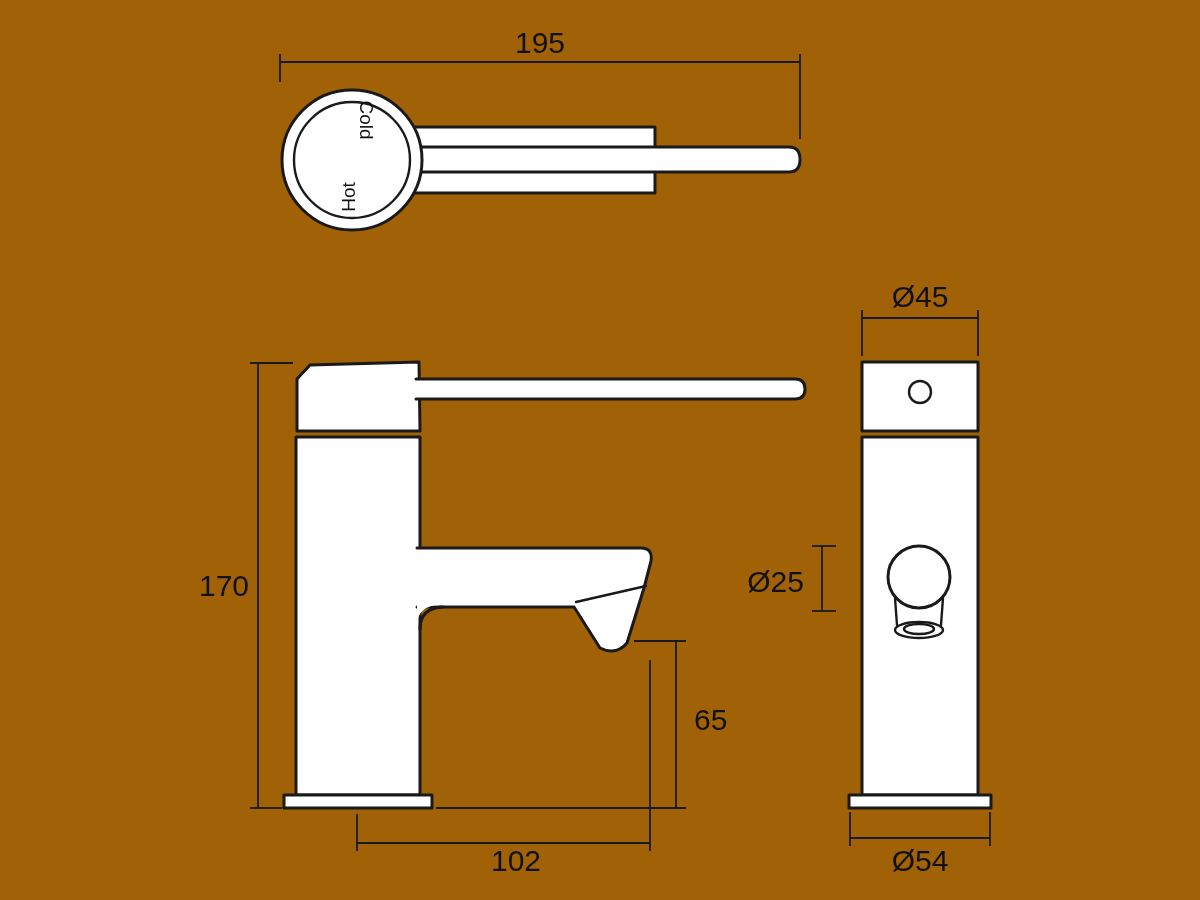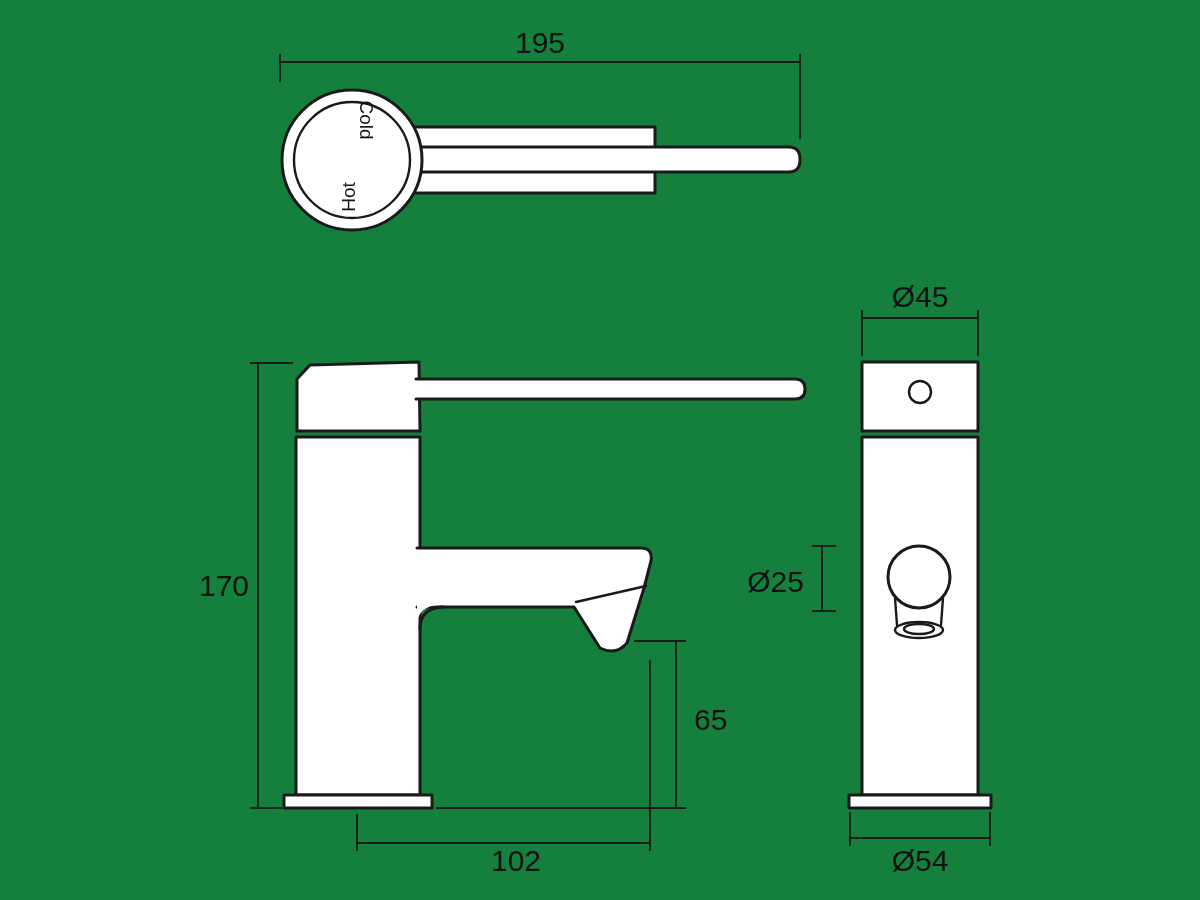--- a/index.html
+++ b/index.html
@@ -7,21 +7,21 @@
     padding: 0;
     background: #ffffff;
     width: 1200px;
     height: 900px;
     font-family: "Liberation Sans", sans-serif;
   }
   .stage {
     position: relative;
     width: 1200px;
     height: 900px;
-    background: #15803d;
+    background: #a16207;
     overflow: hidden;
   }
   svg { display: block; }
 
   
   .obj  { fill: none; stroke: #1a1a1a; stroke-width: 3; stroke-linecap: round; stroke-linejoin: round; }
   .objf { fill: #ffffff; stroke: #1a1a1a; stroke-width: 3; stroke-linecap: round; stroke-linejoin: round; }
   .obj2 { fill: none; stroke: #1a1a1a; stroke-width: 2.4; stroke-linecap: round; stroke-linejoin: round; }
   .obj2f{ fill: #ffffff; stroke: #1a1a1a; stroke-width: 2.4; stroke-linecap: round; stroke-linejoin: round; }
   .mask { fill: #ffffff; stroke: none; }

